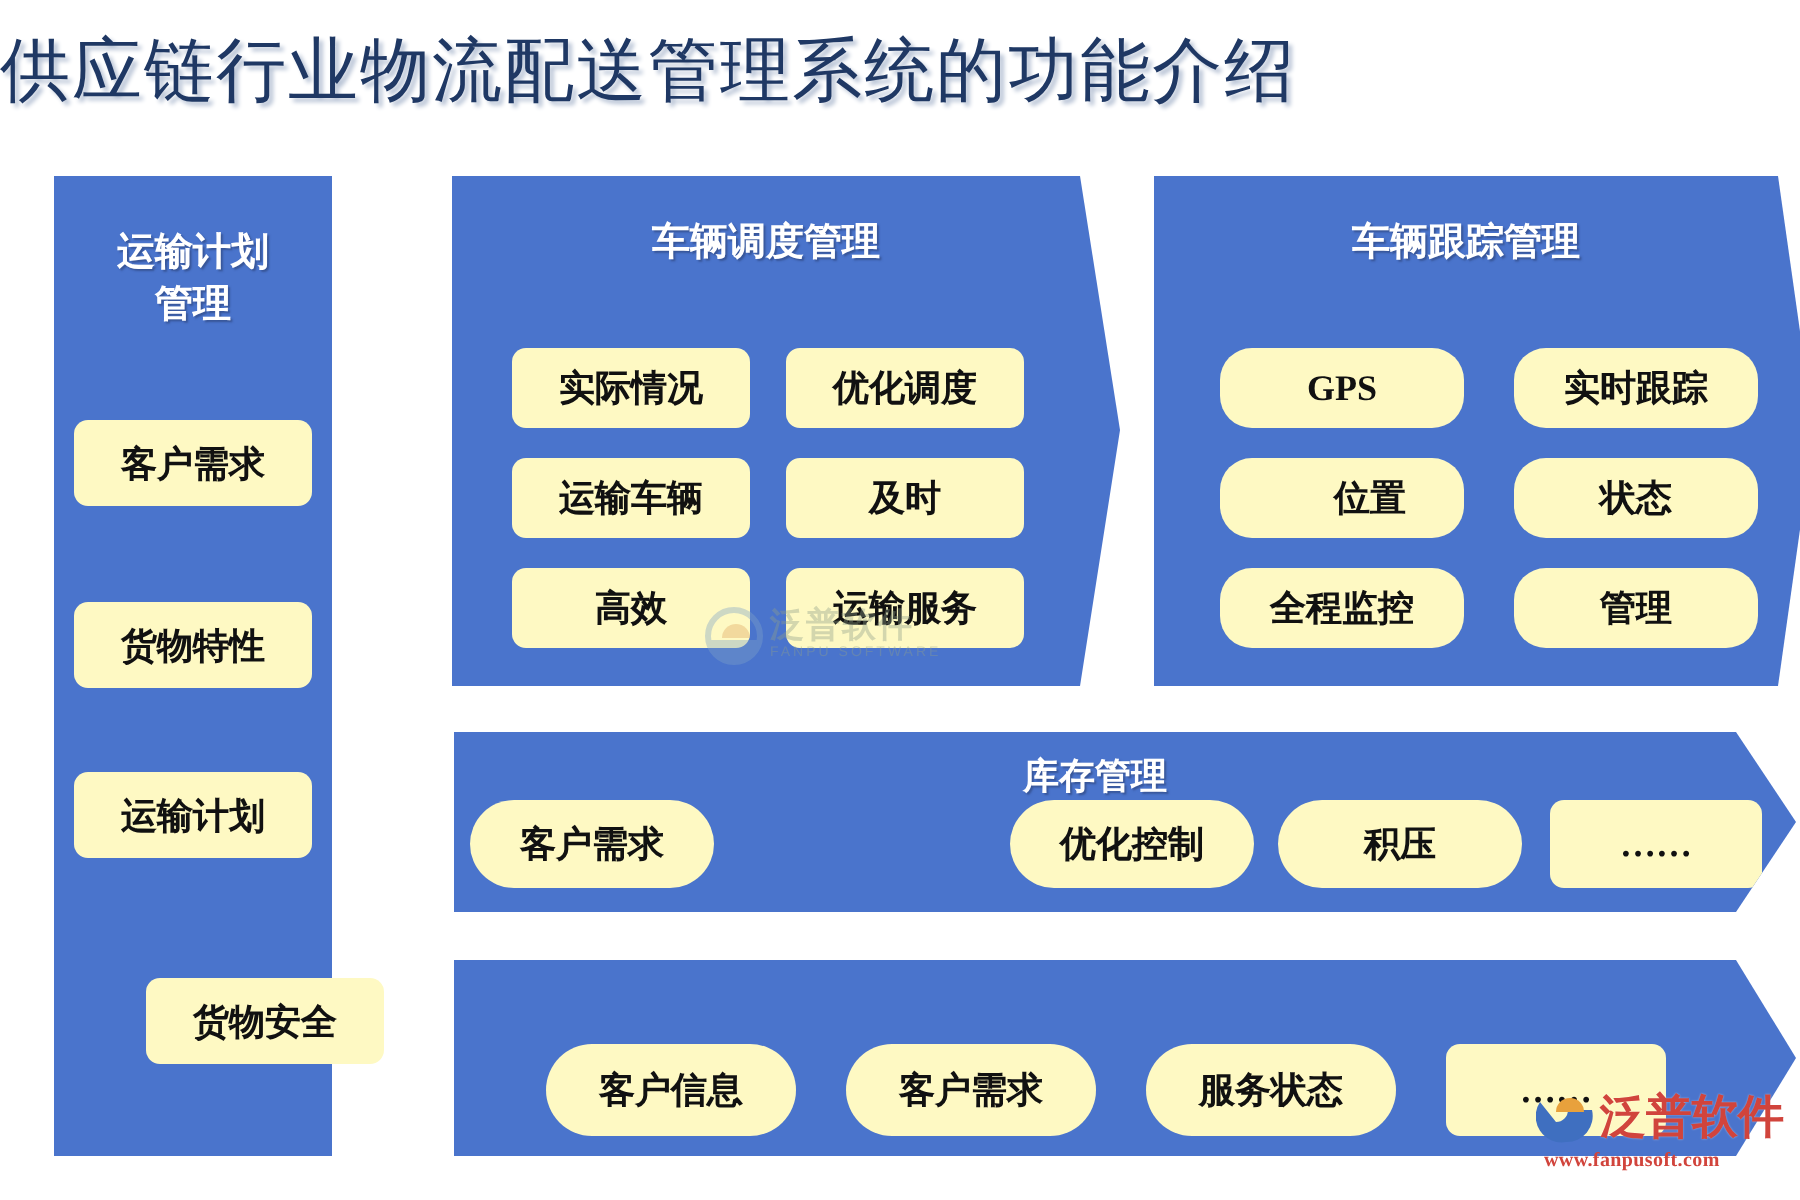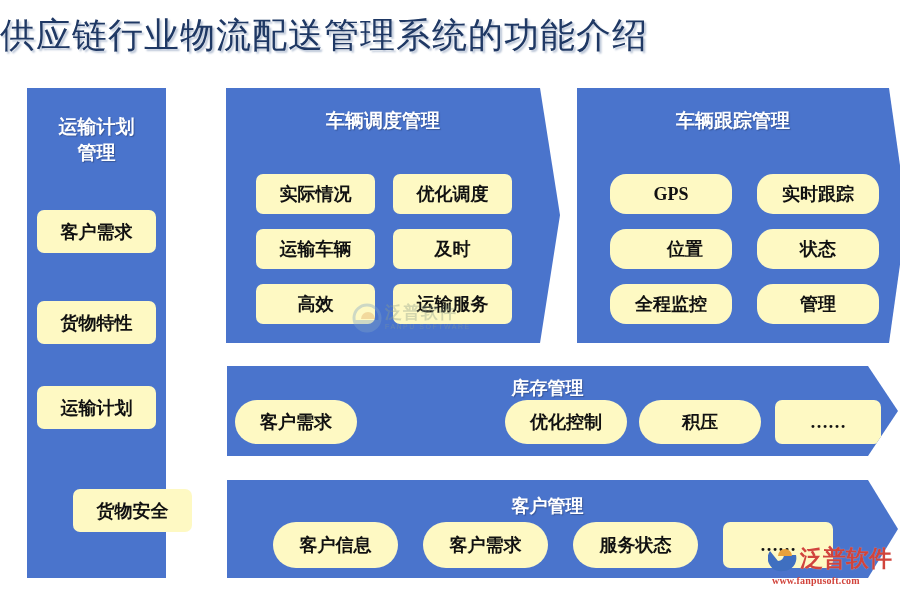--- a/index.html
+++ b/index.html
@@ -280,21 +280,20 @@
   <div class="panel arrow-right" id="inventory-panel">
     <div class="panel-title">库存管理</div>
 
     <div class="pill r-huge inventory-pill" style="left:8px;   width:122px;">客户需求</div>
     <div class="pill r-huge inventory-pill" style="left:278px; width:122px;">优化控制</div>
     <div class="pill r-huge inventory-pill" style="left:412px; width:122px;">积压</div>
     <div class="pill r-small inventory-pill" style="left:548px; width:106px;">……</div>
   </div>
 
   <div class="panel arrow-right" id="customer-panel">
-    <div class="panel-title">客户管理</div>
 
     <div class="pill r-huge customer-pill" style="left:46px;  width:125px;">客户信息</div>
     <div class="pill r-huge customer-pill" style="left:196px; width:125px;">客户需求</div>
     <div class="pill r-huge customer-pill" style="left:346px; width:125px;">服务状态</div>
     <div class="pill r-small customer-pill" style="left:496px; width:110px;">……</div>
   </div>
 
   <div id="watermark-center">
     <svg width="30" height="30" viewBox="0 0 30 30">
       <circle cx="15" cy="15" r="13" fill="none" stroke="#7fa3c8" stroke-width="3"></circle>

